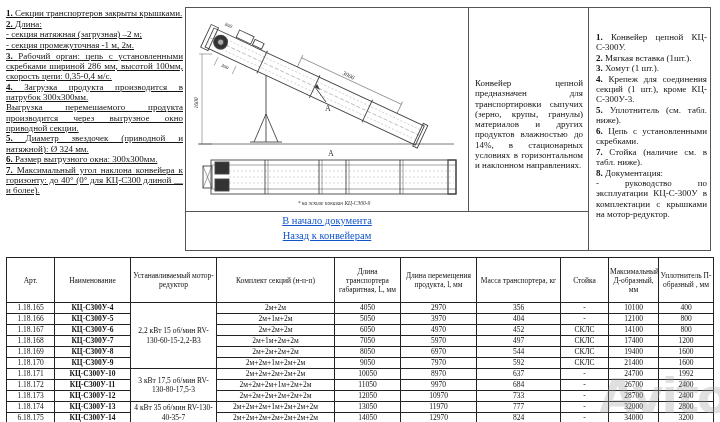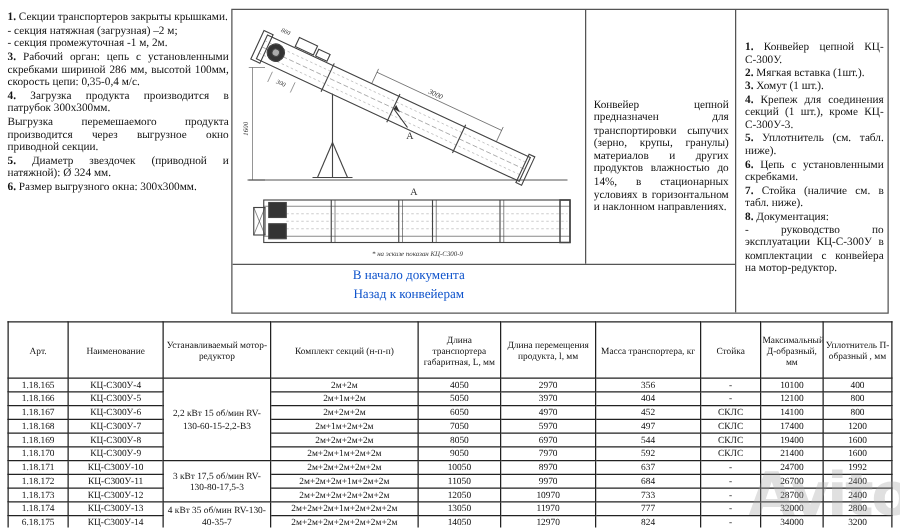--- a/index.html
+++ b/index.html
@@ -1,67 +1,69 @@
 <!DOCTYPE html>
 <html><head>
 <meta charset="utf-8">
 <style>
   html,body{margin:0;padding:0;}
   body{width:720px;height:422px;background:#fff;position:relative;overflow:hidden;
        font-family:"Liberation Serif",serif;color:#141414;}
   .page{position:absolute;inset:0;}
 
   
-  .left-col{position:absolute;left:6px;top:8px;width:177px;font-size:9px;line-height:1.13;text-align:justify;}
+  .left-col{position:absolute;left:6px;top:8px;width:177px;font-size:9px;line-height:1.13;text-align:justify;text-decoration:underline;}
   .li{margin:0 0 0.5px 0;}
   .li b{font-weight:bold;}
 
   
   .topbox{position:absolute;left:185px;top:7px;width:526px;height:244px;border:1px solid #555;box-sizing:border-box;}
   .vdiv1{position:absolute;left:282px;top:0;width:1px;height:203px;background:#555;}
   .vdiv2{position:absolute;left:402px;top:0;width:1px;height:242px;background:#555;}
   .hdiv{position:absolute;left:0;top:203px;width:402px;height:1px;background:#555;}
 
   .drawing{position:absolute;left:0;top:0;width:282px;height:203px;}
   .desc{position:absolute;left:283px;top:0;width:119px;height:203px;box-sizing:border-box;
         padding:70px 5px 0 6px;font-size:9px;line-height:1.14;text-align:justify;}
   .right-col{position:absolute;left:403px;top:0;width:123px;box-sizing:border-box;
         padding:24px 5px 0 7px;font-size:9px;line-height:1.13;text-align:justify;}
 
   .links{position:absolute;left:0;top:206px;width:282px;text-align:center;font-size:10.5px;line-height:1.4;}
-  .links a{color:#1155cc;cursor:pointer;display:inline-block;}
+  .links a{color:#1155cc;text-decoration:underline;cursor:pointer;display:inline-block;}
 
   
   .tablewrap{position:absolute;left:6px;top:257px;width:708px;}
   table{border-collapse:collapse;table-layout:fixed;width:707px;font-size:7.5px;color:#111;}
   th,td{border:1px solid #222;padding:0 1px;text-align:center;overflow:hidden;}
   th{font-weight:normal;height:44px;line-height:1.2;vertical-align:middle;white-space:normal;}
   td{height:10px;line-height:10px;white-space:nowrap;vertical-align:middle;}
-  td.name{font-weight:normal;}
+  td.name{font-weight:bold;}
   td.motor{white-space:normal;line-height:1.25;margin-top:48px;}
 
   .watermark{position:absolute;right:-8px;bottom:-2px;font-family:"DejaVu Sans",sans-serif;
       font-weight:bold;font-size:48px;letter-spacing:-2px;color:rgba(160,160,160,0.33);pointer-events:none;}
 
   svg text{font-family:"Liberation Serif",serif;fill:#333;}
 </style>
 </head>
 <body>
 
 <div class="page">
 
   <div class="left-col">
       <div class="li"><b>1. </b>Секции транспортеров закрыты крышками.</div>
+      <div class="li"><b>2. </b>Длина:</div>
       <div class="li">- секция натяжная (загрузная) –2 м;</div>
       <div class="li">- секция промежуточная -1 м, 2м.</div>
       <div class="li"><b>3. </b>Рабочий орган: цепь с установленными скребками шириной 286 мм, высотой 100мм, скорость цепи: 0,35-0,4 м/с.</div>
       <div class="li"><b>4. </b>Загрузка продукта производится в патрубок 300х300мм.</div>
       <div class="li">Выгрузка перемешаемого продукта производится через выгрузное окно приводной секции.</div>
       <div class="li"><b>5. </b>Диаметр звездочек (приводной и натяжной): Ø 324 мм.</div>
       <div class="li"><b>6. </b>Размер выгрузного окна: 300х300мм.</div>
+      <div class="li"><b>7. </b>Максимальный угол наклона конвейера к горизонту: до 40° (0° для КЦ-С300 длиной __ и более).</div>
     </div>
 
   <div class="topbox">
 
     <svg class="drawing" viewBox="0 0 282 203">
 
       <line x1="12" y1="136" x2="268" y2="136" stroke="#555" stroke-width="0.8"></line>
 
       <g transform="rotate(25 28 20)" stroke="#444" fill="none" stroke-width="0.9">
         <rect x="28" y="20" width="232" height="21"></rect>
@@ -137,21 +139,21 @@
 
     <div class="right-col">
         <div class="li"><b>1. </b>Конвейер цепной КЦ-С-300У.</div>
         <div class="li"><b>2. </b>Мягкая вставка (1шт.).</div>
         <div class="li"><b>3. </b>Хомут (1 шт.).</div>
         <div class="li"><b>4. </b>Крепеж для соединения секций (1 шт.), кроме КЦ-С-300У-3.</div>
         <div class="li"><b>5. </b>Уплотнитель (см. табл. ниже).</div>
         <div class="li"><b>6. </b>Цепь с установленными скребками.</div>
         <div class="li"><b>7. </b>Стойка (наличие см. в табл. ниже).</div>
         <div class="li"><b>8. </b>Документация:</div>
-        <div class="li">- руководство по эксплуатации КЦ-С-300У в комплектации с конвейера на мотор-редуктор.</div>
+        <div class="li">- руководство по эксплуатации КЦ-С-300У в комплектации с крышками на мотор-редуктор.</div>
       </div>
 
     <div class="links">
       <a>В начало документа</a><br>
       <a>Назад к конвейерам</a>
     </div>
 
     <div class="vdiv1"></div>
     <div class="vdiv2"></div>
     <div class="hdiv"></div>

